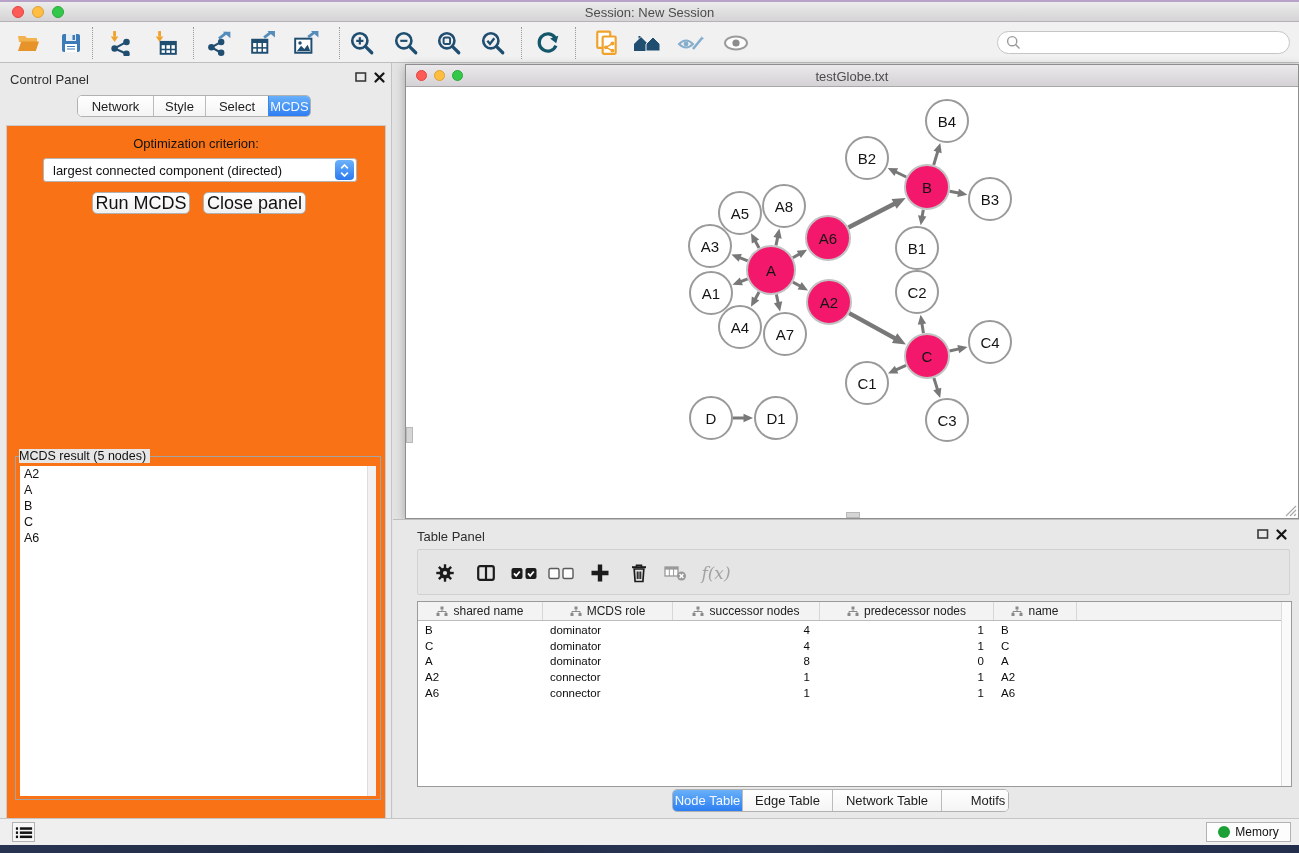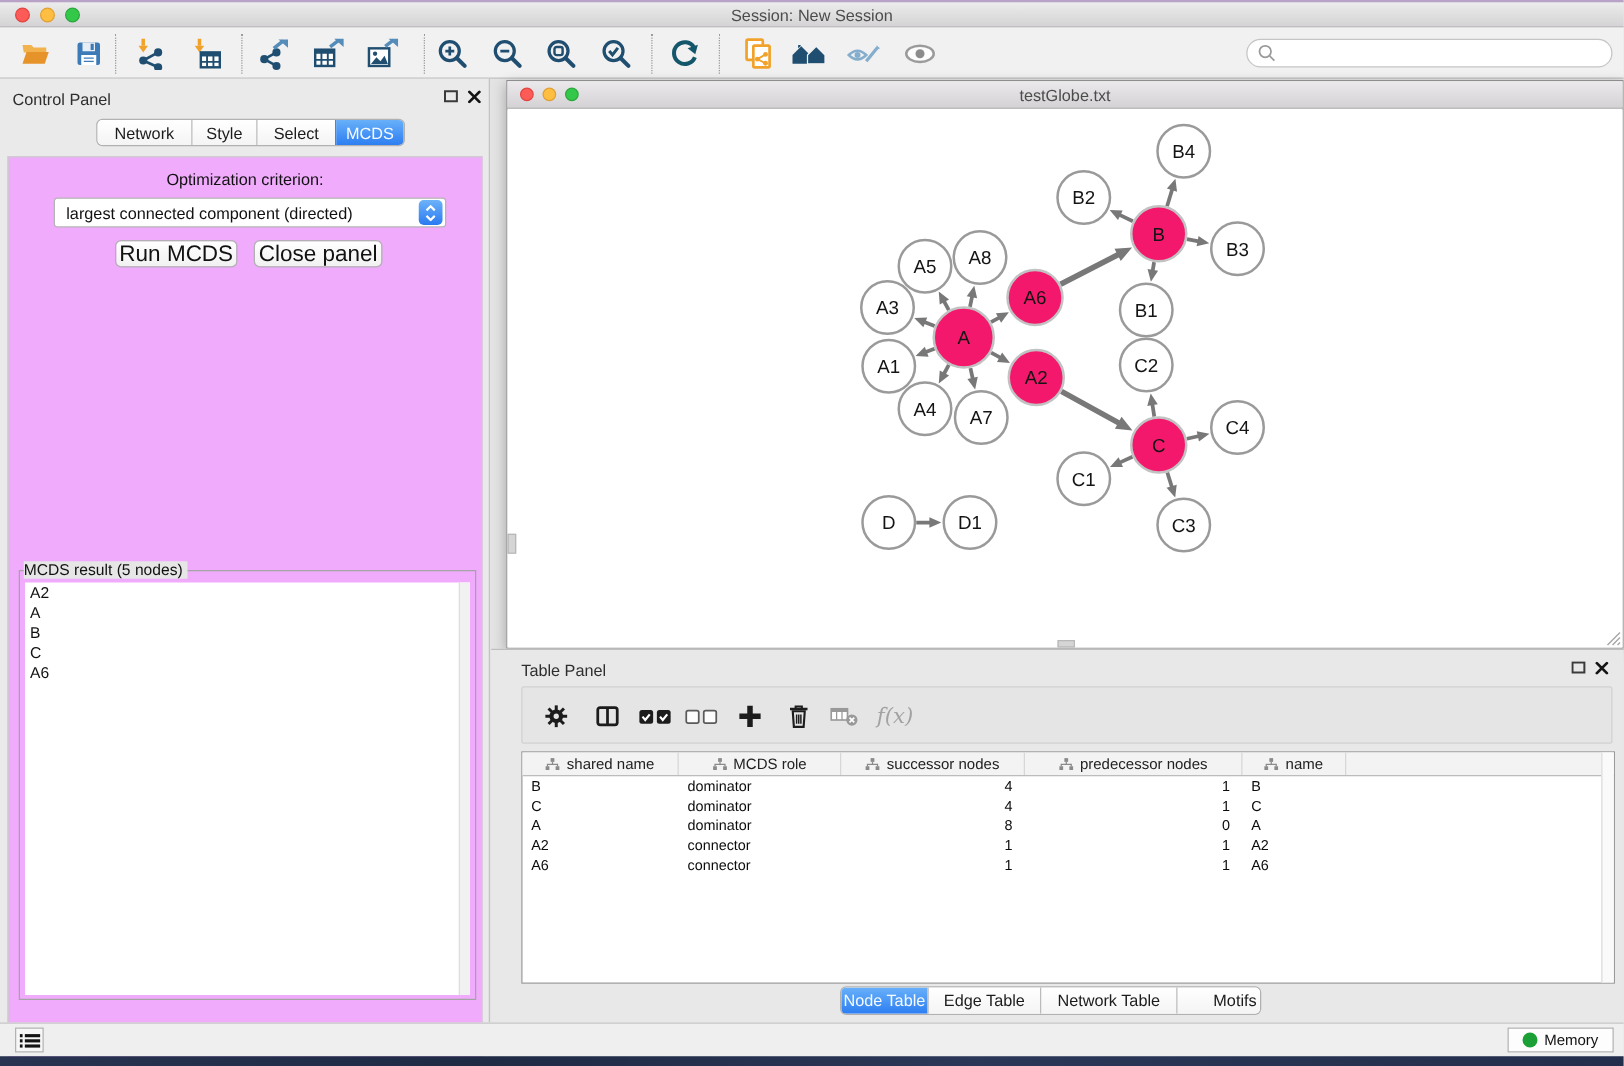--- a/index.html
+++ b/index.html
@@ -24,21 +24,21 @@
   #search-box input { border:none; outline:none; font-size:12px; width:250px; background:transparent; }
 
   
   #control-panel { left:0; top:63px; width:392px; height:755px; background:#ebeaeb; border-right:1px solid #c4c3c4; }
   .panel-title { position:absolute; left:10px; top:9px; font-size:13px; color:#2e2e2e; }
   .panel-btns { position:absolute; right:6px; top:9px; display:flex; gap:7px; align-items:center; }
   .segtabs { position:absolute; display:flex; border:1px solid #b2b1b2; border-radius:5px; overflow:hidden; background:#fff; height:22px; }
   .segtab { font-size:13px; color:#1c1c1c; display:flex; align-items:center; justify-content:center; border-left:1px solid #bcbbbc; background:linear-gradient(#ffffff,#f4f4f4); cursor:default; }
   .segtab:first-child { border-left:none; }
   .segtab.sel { background:linear-gradient(#68b0f9,#2d7ef2); color:#f4faff; border-left-color:#3c88ea; }
-  #cp-content { position:absolute; left:6px; top:62px; width:380px; height:724px; background:#f0abfc; border:1px solid #cccbcc; }
+  #cp-content { position:absolute; left:6px; top:62px; width:380px; height:724px; background:#f97316; border:1px solid #cccbcc; }
   #opt-label { position:absolute; width:100%; text-align:center; top:10px; font-size:13px; color:#111; }
   #criterion-select { position:absolute; left:36px; top:32px; width:314px; height:24px; background:#fff; border:1px solid #b5b4b5; border-radius:3px; display:flex; align-items:center; }
   #criterion-select .val { font-size:13px; color:#111; padding-left:9px; flex:1; white-space:nowrap; }
   #criterion-select .stepper { width:19px; height:20px; margin-right:2px; border-radius:4px; background:linear-gradient(#6db2fa,#2a7af1); display:flex; align-items:center; justify-content:center; }
   .mac-btn { position:absolute; height:22px; background:linear-gradient(#ffffff,#f1f1f1); border:1px solid #b2b1b2; border-radius:5px; font-size:18px; color:#111; display:flex; align-items:center; justify-content:center; }
   #fieldset { position:absolute; left:8px; top:330px; width:366px; height:344px; border:1px solid #a5a4a5; }
   #fieldset legend { position:absolute; top:-8px; left:3px; background:#e7e6e7; font-size:12.5px; color:#111; padding-right:4px; }
   #result-list { position:absolute; left:4px; top:9px; width:356px; height:330px; background:#fff; }
   #result-scroll { position:absolute; right:0; top:0; width:9px; height:100%; background:#f1f1f1; border-left:1px solid #dedede; }
   .result-item { font-size:12.5px; color:#111; height:16px; line-height:16px; padding-left:4px; }
@@ -245,21 +245,21 @@
           <rect x="1" y="1" width="9.5" height="8" stroke="#3a3a3a" stroke-width="1.6" fill="none"></rect>
         </svg>
       <svg width="11" height="11" viewBox="0 0 11 11">
           <path d="M1.5 1.5L9.5 9.5M9.5 1.5L1.5 9.5" stroke="#141414" stroke-width="2.2" stroke-linecap="round"></path>
         </svg>
     </div>
     <div class="segtabs" style="left:77px; top:32px;" id="cp-tabs">
         <div class="segtab" style="width: 75px;">Network</div>
         <div class="segtab" style="width: 52px;">Style</div>
         <div class="segtab" style="width: 63px;">Select</div>
-        <div class="segtab sel" style="width: 55px;">MCDS</div>
+        <div class="segtab sel" style="width: 42px;">MCDS</div>
       </div>
 
     <div id="cp-content">
       <div id="opt-label">Optimization criterion:</div>
       <div id="criterion-select">
         <span class="val">largest connected component (directed)</span>
         <span class="stepper">
           <svg width="9" height="13" viewBox="0 0 9 13">
               <path d="M1.2 4.3L4.5 1l3.3 3.3M1.2 8.7L4.5 12l3.3-3.3" stroke="#fff" stroke-width="1.7" fill="none"></path>
             </svg>

